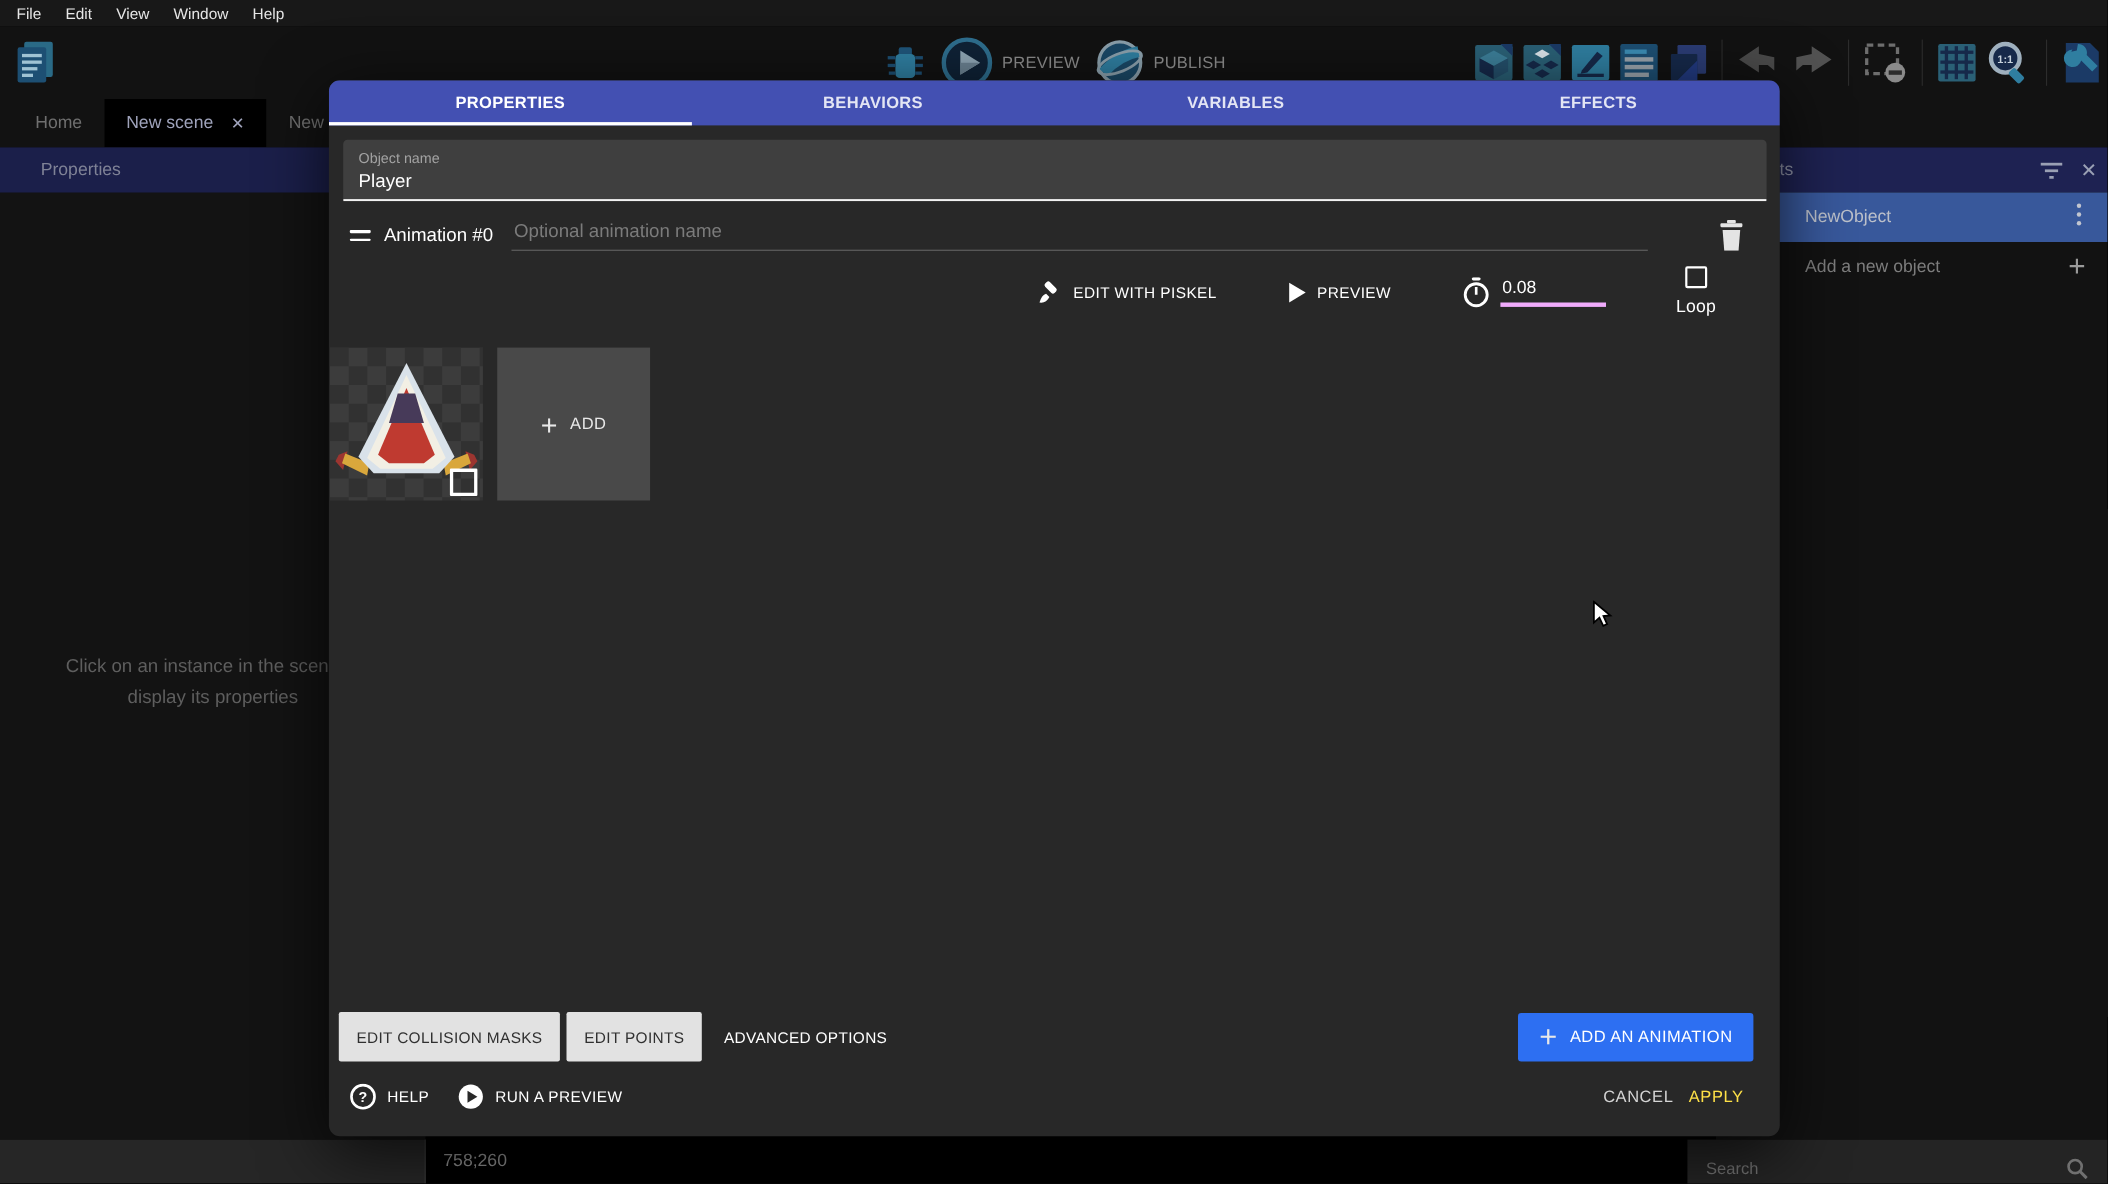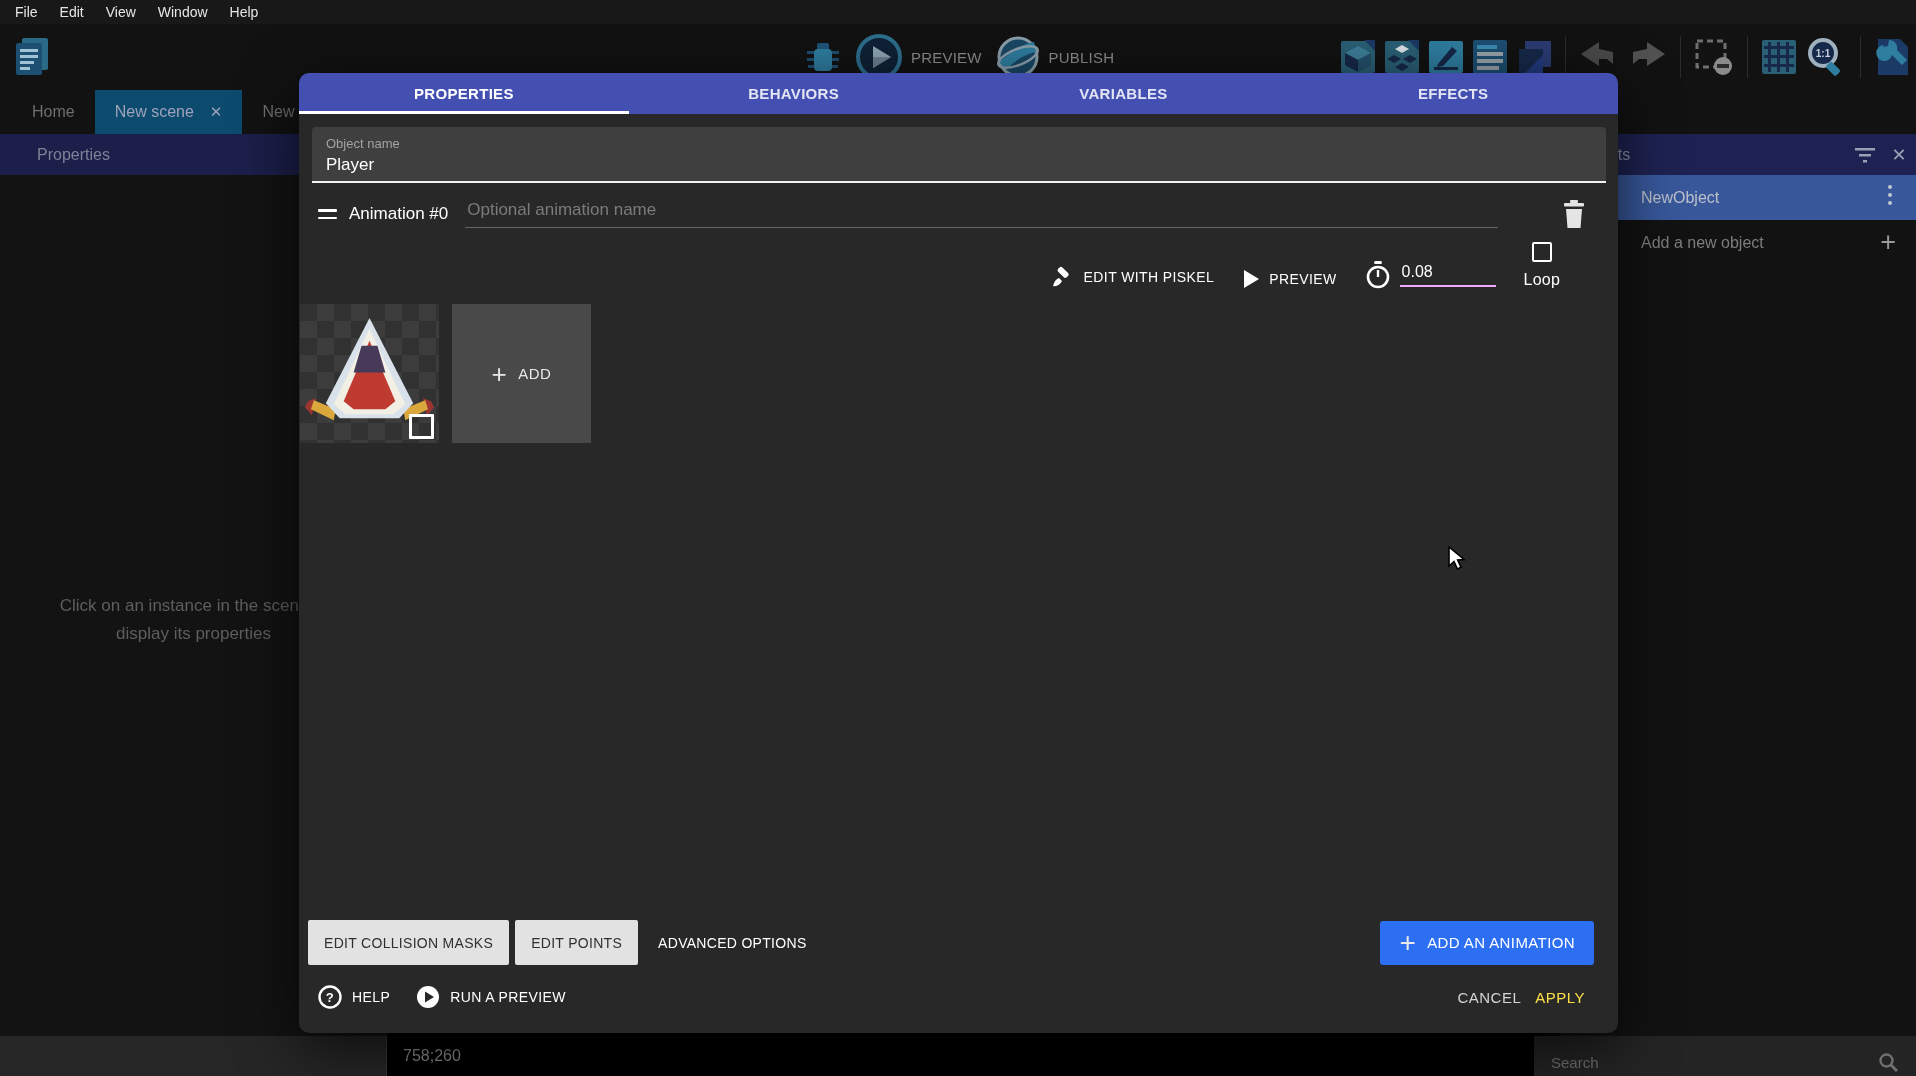--- a/index.html
+++ b/index.html
@@ -18,21 +18,21 @@
   .toolbar-center { position:absolute; left:804px; top:0; height:66px; display:flex; align-items:center; gap:13px; }
   .tb-group { display:flex; align-items:center; gap:8px; }
   .tb-label { color:#8d8d8d; font-size:15px; letter-spacing:.2px; }
   .toolbar-right { position:absolute; right:4px; top:0; height:66px; display:flex; align-items:center; gap:8px; }
   .vsep { width:1px; height:42px; background:#2c2c2c; margin:0 5px; }
 
   
   .tabbar { position:absolute; top:90px; left:0; width:100%; height:44px; background:#121212;
             display:flex; align-items:stretch; padding-left:12px; }
   .tab { display:flex; align-items:center; padding:0 20px; color:#6f6f6f; font-size:16px; }
-  .tab.active { background:#0c4a6e; color:#9fa3bb; gap:16px; }
+  .tab.active { background:#000000; color:#9fa3bb; gap:16px; }
   .tab-close { font-size:15px; color:#9fa3bb; }
 
   
   .left-panel { position:absolute; left:0; top:134px; width:387px; height:902px; background:#131313; }
   .panel-header { height:41px; background:#1b1f4a; color:#7f8296; font-size:16px;
                   display:flex; align-items:center; padding-left:37px; }
   .hint { position:absolute; top:458px; left:0; width:100%; text-align:center; color:#5e5e5e;
           font-size:17px; line-height:28px; }
 
   
@@ -83,25 +83,25 @@
   .anim-header { display:flex; align-items:center; margin:15px 20px 0 19px; height:32px; flex:none; }
   .drag-handle { display:flex; flex-direction:column; gap:5px; margin-right:12px; cursor:grab; }
   .drag-handle i { width:19px; height:2.5px; background:#fff; border-radius:1px; }
   .anim-title { color:#fff; font-size:17px; white-space:nowrap; }
   .anim-name-input { flex:1; margin-left:17px; margin-right:64px; background:transparent; border:none;
                      border-bottom:1px solid #646464; color:#ddd; font-size:17px; outline:none;
                      padding:0 0 7px 2px; font-family:inherit; }
   .anim-name-input::placeholder { color:#7b7b7b; }
   .trash-btn { background:none; border:none; cursor:pointer; padding:0; margin-right:12px; }
 
-  .anim-controls { display:flex; align-items:flex-end; justify-content:flex-end;
-                   margin:12px 58px 0 0; color:#fff; flex:none; }
+  .anim-controls { display:flex; align-items:center; justify-content:flex-end;
+                   margin:12px 58px 12px 0; color:#fff; flex:none;gap:36px; }
   .ctrl { display:flex; align-items:center; gap:9px; font-size:14px; letter-spacing:.4px; cursor:pointer; }
   .ctrl + .ctrl { margin-left:28px; }
-  .time-input { width:96px; background:transparent; border:none; border-bottom:2px solid #f0abfc;
+  .time-input { width:96px; background:transparent; border:none; border-bottom:4px solid #f0abfc;
                 color:#fff; font-size:16px; outline:none; padding:0 0 4px 2px; font-family:inherit; }
   .loop-ctrl { margin-left:64px; font-size:16px; letter-spacing:.2px;flex-direction:column; }
   .checkbox { width:20px; height:20px; border:2px solid #fff; border-radius:2px; background:transparent; }
 
   .frames-row { display:flex; margin-top:15px; padding-left:1px; gap:13px; flex:none; }
   .frame-tile { width:139px; height:139px; position:relative; cursor:pointer;
     background:repeating-conic-gradient(#3c3c3c 0% 25%, #313131 0% 50%) 0 0 / 34px 34px; }
   .frame-select { position:absolute; right:5px; bottom:4px; width:25px; height:25px;
                   border:3px solid #fff; border-radius:1px; }
   .add-tile { width:139px; height:139px; background:#494949; border:none; cursor:pointer;

